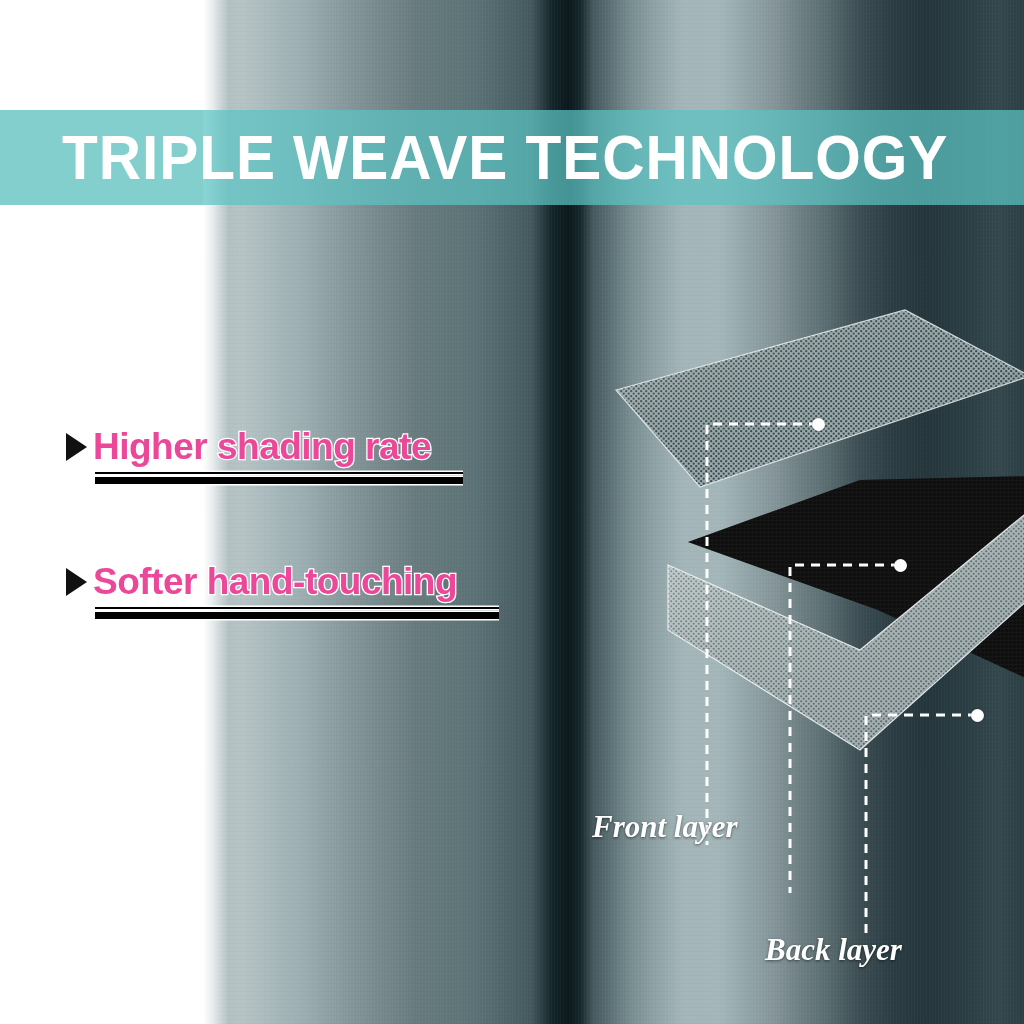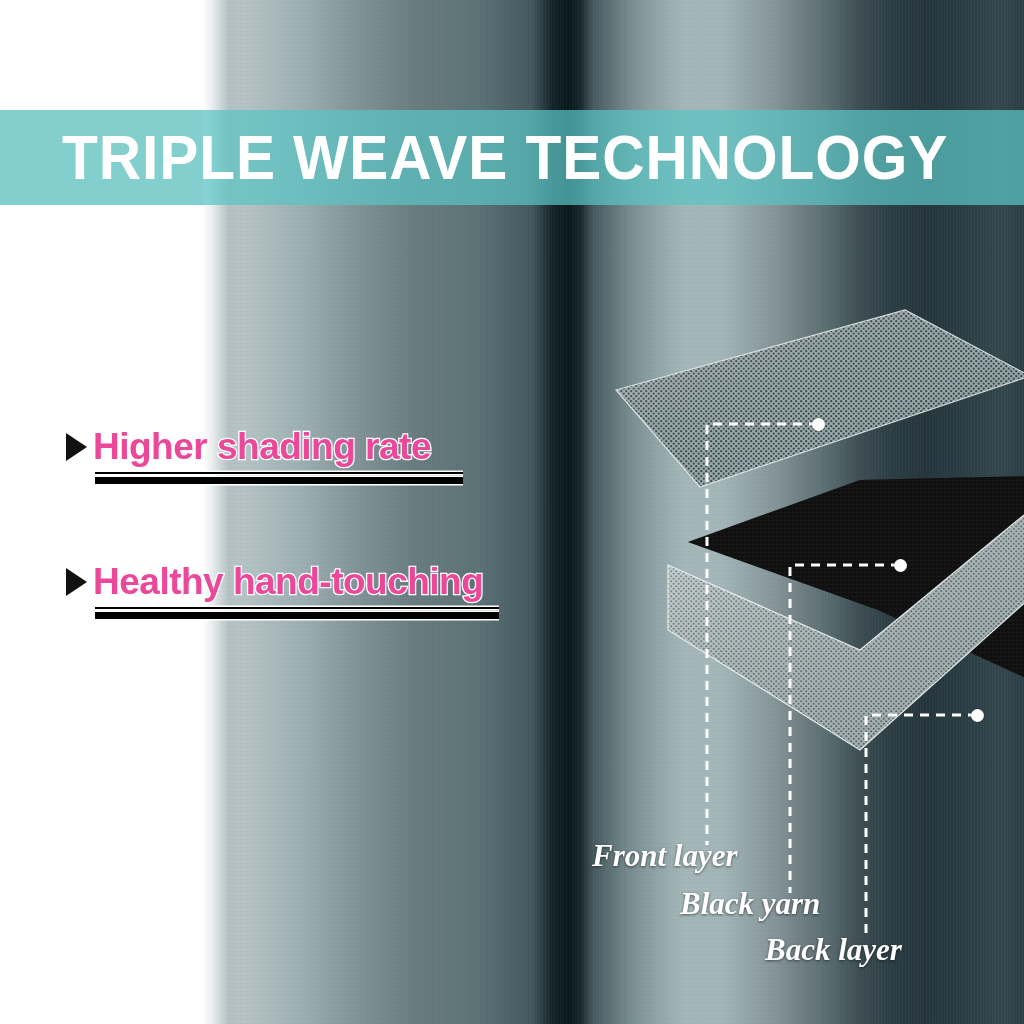--- a/index.html
+++ b/index.html
@@ -163,43 +163,42 @@
 
     <polyline points="900,565 790,565 790,893" fill="none" stroke="#ffffff" stroke-width="3" stroke-dasharray="9 7"></polyline>
 
     <polyline points="977,715 866,715 866,940" fill="none" stroke="#ffffff" stroke-width="3" stroke-dasharray="9 7"></polyline>
   </svg>
 
   <div class="dot" style="left:812px;top:418px;"></div>
   <div class="dot" style="left:894px;top:559px;"></div>
   <div class="dot" style="left:971px;top:709px;"></div>
 
-  <div class="lbl" style="left:592px;top:838px;">Front layer</div>
-  <div class="lbl" style="left:680px;top:886px;">Black yarn</div>
+  <div class="lbl" style="left:592px;top:809px;">Front layer</div>
   <div class="lbl" style="left:765px;top:932px;">Back layer</div>
 
   <div class="banner"></div>
   <div class="banner-left"></div>
   <div class="banner-title">TRIPLE WEAVE TECHNOLOGY</div>
 
   <div class="feature" style="top:428px;">
     <div class="row">
       <div class="tri"></div>
       <div class="ftext">Higher shading rate</div>
     </div>
     <div class="rules" style="top:44px;width:368px;">
       <div class="rule-thin"></div>
       <div class="rule-thick"></div>
     </div>
   </div>
 
   <div class="feature" style="top:563px;">
     <div class="row">
       <div class="tri"></div>
-      <div class="ftext">Healthy hand-touching</div>
+      <div class="ftext">Softer hand-touching</div>
     </div>
     <div class="rules" style="top:44px;width:404px;">
       <div class="rule-thin"></div>
       <div class="rule-thick"></div>
     </div>
   </div>
 
 
 </div>
 

